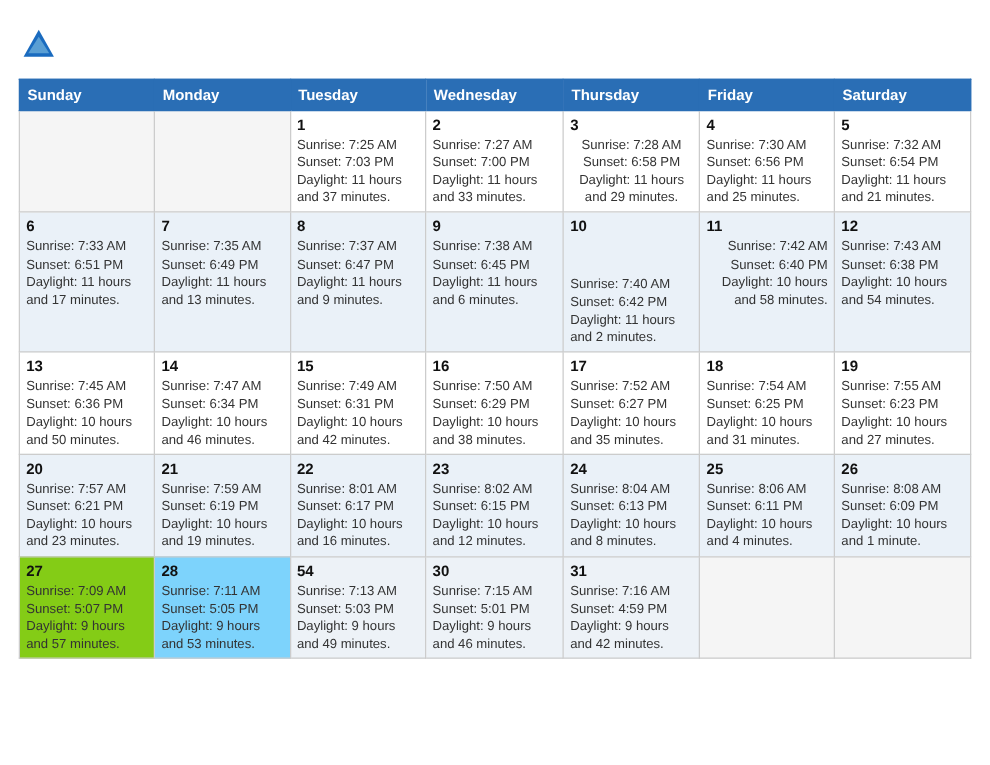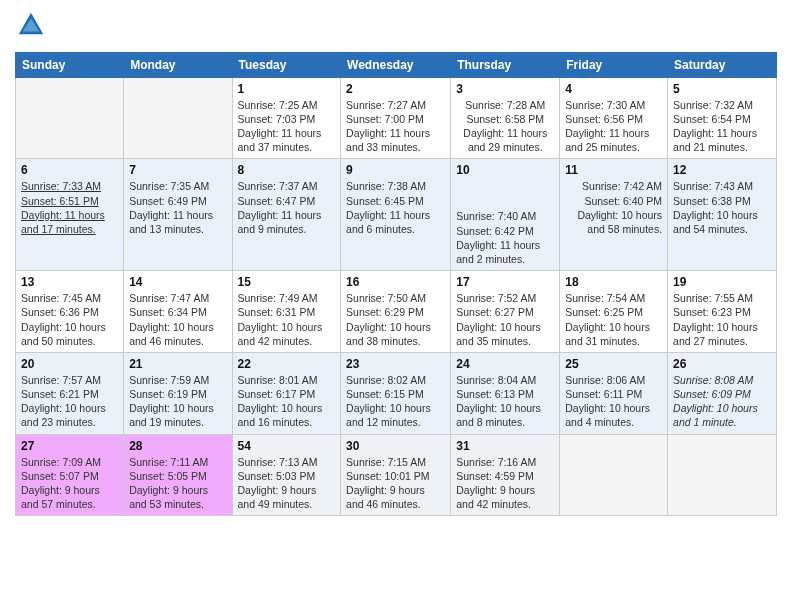--- a/index.html
+++ b/index.html
@@ -5,21 +5,21 @@
     * { box-sizing: border-box; margin: 0; padding: 0; }
     body {
       font-family: Arial, sans-serif;
       background: #fff;
       width: 792px;
       height: 612px;
       overflow: hidden;
     }
     .page {
       width: 792px;
-      padding: 11px 15px;
+      padding: 22px 15px;
     }
     .header {
       display: flex;
       justify-content: space-between;
       align-items: flex-start;
       margin-bottom: 8px;
     }
     .logo {
       display: flex;
       align-items: center;
@@ -160,21 +160,21 @@
           <td>
             <div class="day-num">5</div>
             <div class="day-info" style="white-space: pre-line;">Sunrise: 7:32 AM
 Sunset: 6:54 PM
 Daylight: 11 hours and 21 minutes.</div>
           </td>
         </tr>
         <tr class="alt-row">
           <td>
             <div class="day-num">6</div>
-            <div class="day-info" style="white-space: pre-line; text-decoration: underline;">Sunrise: 7:33 AM
+            <div class="day-info" style="white-space: pre-line;">Sunrise: 7:33 AM
 Sunset: 6:51 PM
 Daylight: 11 hours and 17 minutes.</div>
           </td>
           <td>
             <div class="day-num">7</div>
             <div class="day-info" style="white-space: pre-line;">Sunrise: 7:35 AM
 Sunset: 6:49 PM
 Daylight: 11 hours and 13 minutes.</div>
           </td>
           <td>
@@ -284,48 +284,48 @@
 Daylight: 10 hours and 8 minutes.</div>
           </td>
           <td>
             <div class="day-num">25</div>
             <div class="day-info" style="white-space: pre-line;">Sunrise: 8:06 AM
 Sunset: 6:11 PM
 Daylight: 10 hours and 4 minutes.</div>
           </td>
           <td>
             <div class="day-num">26</div>
-            <div class="day-info" style="white-space: pre-line; font-style: italic;">Sunrise: 8:08 AM
+            <div class="day-info" style="white-space: pre-line;">Sunrise: 8:08 AM
 Sunset: 6:09 PM
 Daylight: 10 hours and 1 minute.</div>
           </td>
         </tr>
         <tr>
-          <td style="background: #f0abfc;">
+          <td style="background: #84cc16;">
             <div class="day-num">27</div>
             <div class="day-info" style="white-space: pre-line;">Sunrise: 7:09 AM
 Sunset: 5:07 PM
 Daylight: 9 hours and 57 minutes.</div>
           </td>
-          <td style="background: #f0abfc;">
+          <td style="background: #7dd3fc;">
             <div class="day-num">28</div>
             <div class="day-info" style="white-space: pre-line;">Sunrise: 7:11 AM
 Sunset: 5:05 PM
 Daylight: 9 hours and 53 minutes.</div>
           </td>
           <td style="background: rgb(237, 242, 247);">
             <div class="day-num">54</div>
             <div class="day-info" style="white-space: pre-line;">Sunrise: 7:13 AM
 Sunset: 5:03 PM
 Daylight: 9 hours and 49 minutes.</div>
           </td>
           <td style="background: rgb(237, 242, 247); margin-top: 42px;">
             <div class="day-num">30</div>
             <div class="day-info" style="white-space: pre-line;">Sunrise: 7:15 AM
-Sunset: 10:01 PM
+Sunset: 5:01 PM
 Daylight: 9 hours and 46 minutes.</div>
           </td>
           <td style="background: rgb(237, 242, 247);">
             <div class="day-num">31</div>
             <div class="day-info" style="white-space: pre-line;">Sunrise: 7:16 AM
 Sunset: 4:59 PM
 Daylight: 9 hours and 42 minutes.</div>
           </td>
           <td class="empty"></td>
           <td class="empty"></td>

